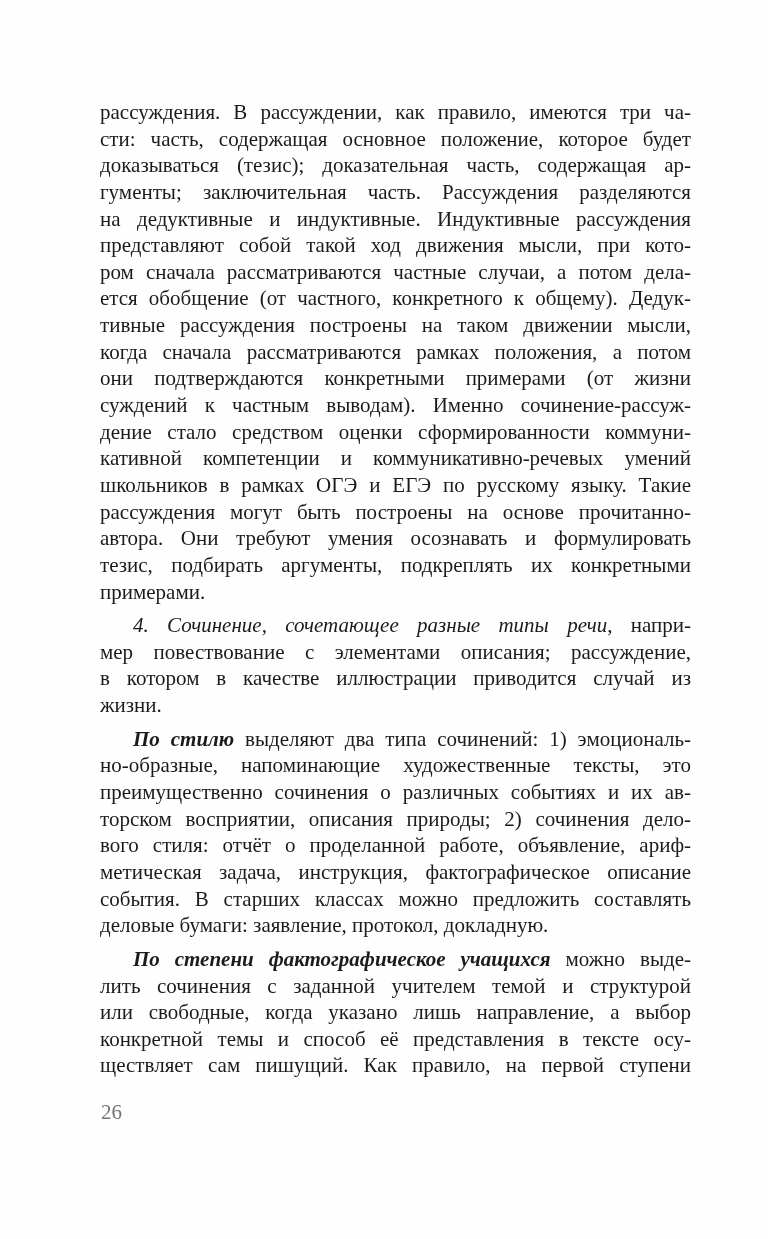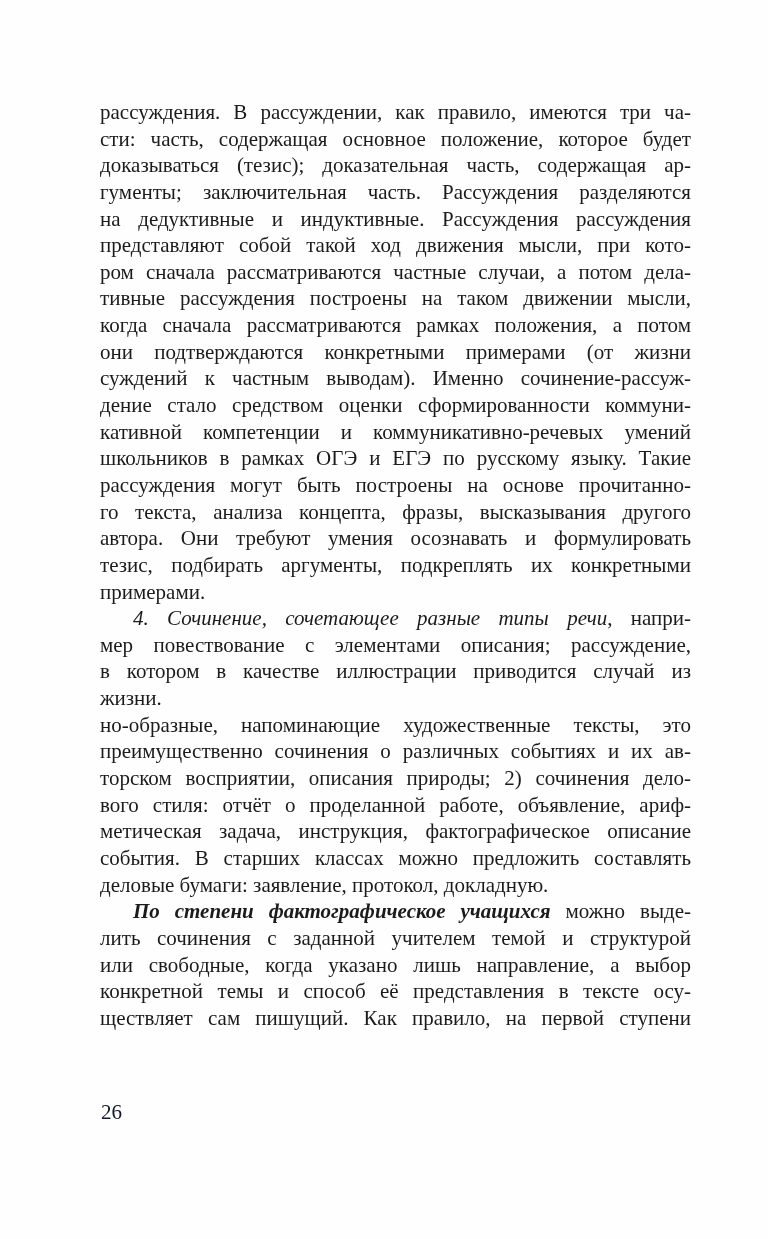--- a/index.html
+++ b/index.html
@@ -28,60 +28,62 @@
     text-align: justify;
     height: 26.65px;
     overflow: hidden;
     white-space: normal;
   }
   .line.just {
     text-align-last: justify;
   }
   .line.indent {
     text-indent: 33px;
+    margin-top: 7px;
   }
   .seg-r { font-style: normal; font-weight: normal; }
   .seg-i { font-style: italic; font-weight: normal; }
   .seg-bi { font-style: italic; font-weight: bold; }
   .page-number {
     position: absolute;
     left: 101px;
     top: 1100px;
     font-size: 21px;
-    color: #0f172a;
+    color: #737373;
   }
 </style>
 </head>
 <body>
 
 <div class="scan-page">
   <div class="text-block">
       <div class="line just"><span class="seg-r">рассуждения. В рассуждении, как правило, имеются три ча-</span></div>
       <div class="line just"><span class="seg-r">сти: часть, содержащая основное положение, которое будет</span></div>
       <div class="line just"><span class="seg-r">доказываться (тезис); доказательная часть, содержащая ар-</span></div>
       <div class="line just"><span class="seg-r">гументы; заключительная часть. Рассуждения разделяются</span></div>
-      <div class="line just"><span class="seg-r">на дедуктивные и индуктивные. Рассуждения рассуждения</span></div>
+      <div class="line just"><span class="seg-r">на дедуктивные и индуктивные. Индуктивные рассуждения</span></div>
       <div class="line just"><span class="seg-r">представляют собой такой ход движения мысли, при кото-</span></div>
       <div class="line just"><span class="seg-r">ром сначала рассматриваются частные случаи, а потом дела-</span></div>
+      <div class="line just"><span class="seg-r">ется обобщение (от частного, конкретного к общему). Дедук-</span></div>
       <div class="line just"><span class="seg-r">тивные рассуждения построены на таком движении мысли,</span></div>
       <div class="line just"><span class="seg-r">когда сначала рассматриваются рамках положения, а потом</span></div>
       <div class="line just"><span class="seg-r">они подтверждаются конкретными примерами (от жизни</span></div>
       <div class="line just"><span class="seg-r">суждений к частным выводам). Именно сочинение-рассуж-</span></div>
       <div class="line just"><span class="seg-r">дение стало средством оценки сформированности коммуни-</span></div>
       <div class="line just"><span class="seg-r">кативной компетенции и коммуникативно-речевых умений</span></div>
       <div class="line just"><span class="seg-r">школьников в рамках ОГЭ и ЕГЭ по русскому языку. Такие</span></div>
       <div class="line just"><span class="seg-r">рассуждения могут быть построены на основе прочитанно-</span></div>
-      <div class="line just"><span class="seg-r">го текста, анализа концепта, фразы, высказывания другого</span></div>
       <div class="line just"><span class="seg-r">автора. Они требуют умения осознавать и формулировать</span></div>
       <div class="line just"><span class="seg-r">тезис, подбирать аргументы, подкреплять их конкретными</span></div>
       <div class="line"><span class="seg-r">примерами.</span></div>
       <div class="line just indent"><span class="seg-i">4. Сочинение, сочетающее разные типы речи</span><span class="seg-r">, напри-</span></div>
       <div class="line just"><span class="seg-r">мер повествование с элементами описания; рассуждение,</span></div>
       <div class="line just"><span class="seg-r">в котором в качестве иллюстрации приводится случай из</span></div>
       <div class="line"><span class="seg-r">жизни.</span></div>
+      <div class="line just indent"><span class="seg-bi">По стилю</span><span class="seg-r"> выделяют два типа сочинений: 1) эмоциональ-</span></div>
       <div class="line just"><span class="seg-r">но-образные, напоминающие художественные тексты, это</span></div>
       <div class="line just"><span class="seg-r">преимущественно сочинения о различных событиях и их ав-</span></div>
       <div class="line just"><span class="seg-r">торском восприятии, описания природы; 2) сочинения дело-</span></div>
       <div class="line just"><span class="seg-r">вого стиля: отчёт о проделанной работе, объявление, ариф-</span></div>
       <div class="line just"><span class="seg-r">метическая задача, инструкция, фактографическое описание</span></div>
       <div class="line just"><span class="seg-r">события. В старших классах можно предложить составлять</span></div>
       <div class="line"><span class="seg-r">деловые бумаги: заявление, протокол, докладную.</span></div>
       <div class="line just indent"><span class="seg-bi">По степени фактографическое учащихся</span><span class="seg-r"> можно выде-</span></div>
       <div class="line just"><span class="seg-r">лить сочинения с заданной учителем темой и структурой</span></div>
       <div class="line just"><span class="seg-r">или свободные, когда указано лишь направление, а выбор</span></div>

